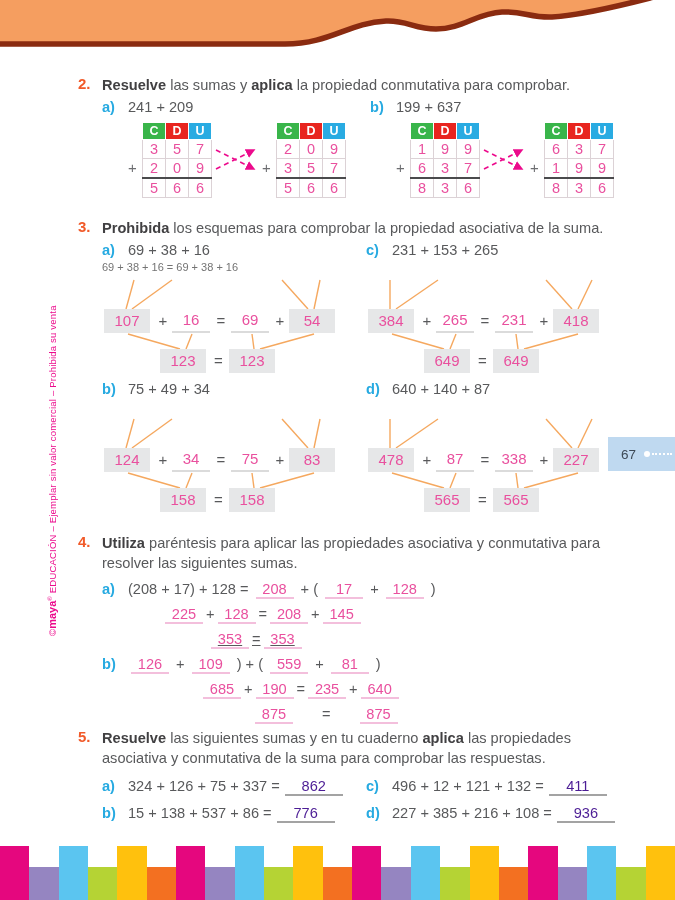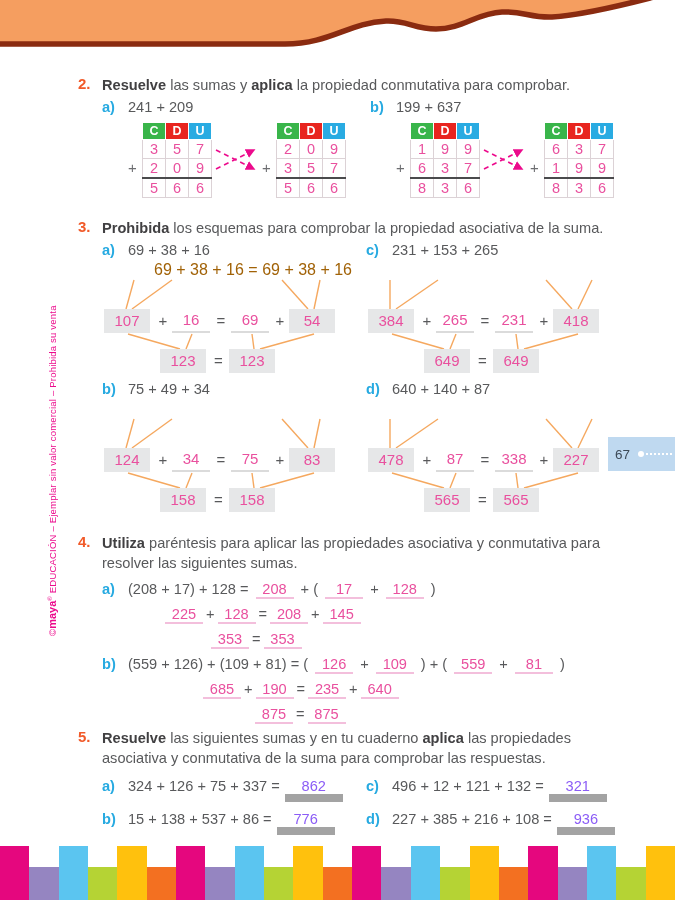--- a/index.html
+++ b/index.html
@@ -15,21 +15,21 @@
     transform:rotate(-90deg);transform-origin:0 0;
     font-size:9.5px;color:#EC0A8C;white-space:nowrap;letter-spacing:.2px;
   }
   .sidetext .brand{font-weight:bold;font-size:11px;letter-spacing:0;}
   .sidetext .reg{font-size:6px;vertical-align:super;}
   
   .pagetab{
     position:absolute;left:608px;top:437px;width:67px;height:34px;
     background:#BFD9F0;display:flex;align-items:center;
   }
-  .pagenum{margin-left:7px;font-size:13.5px;color:#3D4A57;}
+  .pagenum{margin-left:13px;font-size:13.5px;color:#3D4A57;}
   .tabdot{width:6px;height:6px;border-radius:50%;background:#fff;margin-left:8px;flex:none;}
   .tabdots{flex:1;border-bottom:2px dotted #fff;margin:0 3px 0 2px;height:0;}
   
   .stripe{position:absolute;left:0;bottom:0;width:675px;height:54px;display:flex;align-items:flex-end;}
   .blk{flex:1;}
   .blk.tall{height:54px;}
   .blk.short{height:33px;}
   
   .content{position:absolute;left:78px;top:0;width:560px;}
   .section{position:absolute;left:0;width:560px;}
@@ -55,21 +55,21 @@
   .cdu td{
     width:22px;height:18px;border:1px solid #DCD2D6;color:#E9509E;
     font-size:14.5px;text-align:center;padding:0;background:#fff;
   }
   .cdu tr.sum td{border-top:2px solid #4A4A4C;}
   .arrows{margin:0 2px;flex:none;}
   
   .schemegrid{display:grid;grid-template-columns:264px 264px;margin-left:24px;margin-top:4px;row-gap:8px;}
   .scheme{position:relative;width:250px;height:112px;margin-top:3px;}
   .schlines{position:absolute;top:0;left:0;}
-  .sch-eq{position:absolute;top:0;left:0;width:100%;text-align:right;font-size:16px;color:#a16207;}
+  .sch-eq{position:absolute;top:0;left:0;width:100%;text-align:left;font-size:11px;color:#737373;}
   .mbox,.rbox{
     position:absolute;top:48px;height:24px;background:#E6E7E8;color:#E9509E;
     font-size:15px;text-align:center;line-height:24px;
   }
   .mblank{
     position:absolute;top:48px;height:22px;color:#E9509E;font-size:15px;
     text-align:center;line-height:22px;border-bottom:2px solid #DBDBDB;
   }
   .mop{position:absolute;top:48px;height:24px;color:#58595B;font-size:15px;line-height:24px;text-align:center;}
   .box1{left:2px;width:46px;} .box2{left:187px;width:46px;}
@@ -77,28 +77,28 @@
   .op1{left:54px;width:14px;} .opeq{left:111px;width:16px;} .op2{left:171px;width:14px;}
   .rbox1{left:58px;width:46px;top:88px;} .rbox2{left:127px;width:46px;top:88px;}
   .opeq2{left:108px;width:17px;top:88px;}
   
   .eqline{margin-left:24px;margin-top:7px;font-size:14.6px;color:#58595B;display:flex;align-items:baseline;}
   .eqline .seg{white-space:pre;}
   .pans{
     display:inline-block;min-width:34px;text-align:center;color:#E9509E;
     border-bottom:2px solid #F3BFDC;margin:0 3px;padding:0 2px;
   }
-  .ind-a2{padding-left:60px;} .ind-a3{padding-left:106px;}
-  .ind-b2{padding-left:98px;} .ind-b3{padding-left:150px;}
+  .ind-a2{padding-left:60px;} .ind-a3{padding-left:106px;text-decoration:underline;}
+  .ind-b2{padding-left:98px;} .ind-b3{padding-left:150px;gap:26px;}
   
   .e5row{display:flex;margin-left:24px;margin-top:9px;}
   .e5item{width:264px;font-size:14.6px;color:#58595B;display:flex;align-items:baseline;}
   .pans5{
-    display:inline-block;min-width:58px;text-align:center;color:#8b5cf6;
-    border-bottom:8px solid #a3a3a3;margin-left:5px;
+    display:inline-block;min-width:58px;text-align:center;color:#4c1d95;
+    border-bottom:2px solid #a3a3a3;margin-left:5px;
   }
 </style>
 </head>
 <body>
 
 <svg class="topwave" width="675" height="62" viewBox="0 0 675 62">
   <path d="M0,-10 L0,44 L285,44 C330,44 348,23 386,21 C406,20 415,29 436,29 C462,29 477,13 502,12 C522,11 532,18 552,17 C575,15.5 615,7 650,-2 C660,-4.5 668,-7 678,-11 Z" fill="#F59E60"></path>
   <path d="M-6,44 L285,44 C330,44 348,23 386,21 C406,20 415,29 436,29 C462,29 477,13 502,12 C522,11 532,18 552,17 C575,15.5 615,7 650,-2 C660,-4.5 668,-7 680,-11" fill="none" stroke="#8A2B10" stroke-width="5.5" stroke-linecap="round"></path>
 </svg>
 
@@ -428,21 +428,20 @@
       <span class="seg">+</span>
       <span class="pans">145</span>
     </div>
     <div class="eqline ind-a3">
       <span class="pans">353</span>
       <span class="seg">=</span>
       <span class="pans">353</span>
     </div>
     <div class="eqline">
       <span class="lbl">b)</span>
-      <span class="seg">(559 + 126) + (109 + 81) = ( </span>
       <span class="pans">126</span>
       <span class="seg"> + </span>
       <span class="pans">109</span>
       <span class="seg"> ) + ( </span>
       <span class="pans">559</span>
       <span class="seg"> + </span>
       <span class="pans">81</span>
       <span class="seg"> )</span>
     </div>
     <div class="eqline ind-b2">
@@ -468,21 +467,21 @@
     </div>
     <div class="e5row">
       <div class="e5item">
         <span class="lbl">a)</span>
         <span>324 + 126 + 75 + 337 =</span>
         <span class="pans5">862</span>
       </div>
       <div class="e5item">
         <span class="lbl">c)</span>
         <span>496 + 12 + 121 + 132 =</span>
-        <span class="pans5">321</span>
+        <span class="pans5">411</span>
       </div>
     </div>
     <div class="e5row">
       <div class="e5item">
         <span class="lbl">b)</span>
         <span>15 + 138 + 537 + 86 =</span>
         <span class="pans5">776</span>
       </div>
       <div class="e5item">
         <span class="lbl">d)</span>

